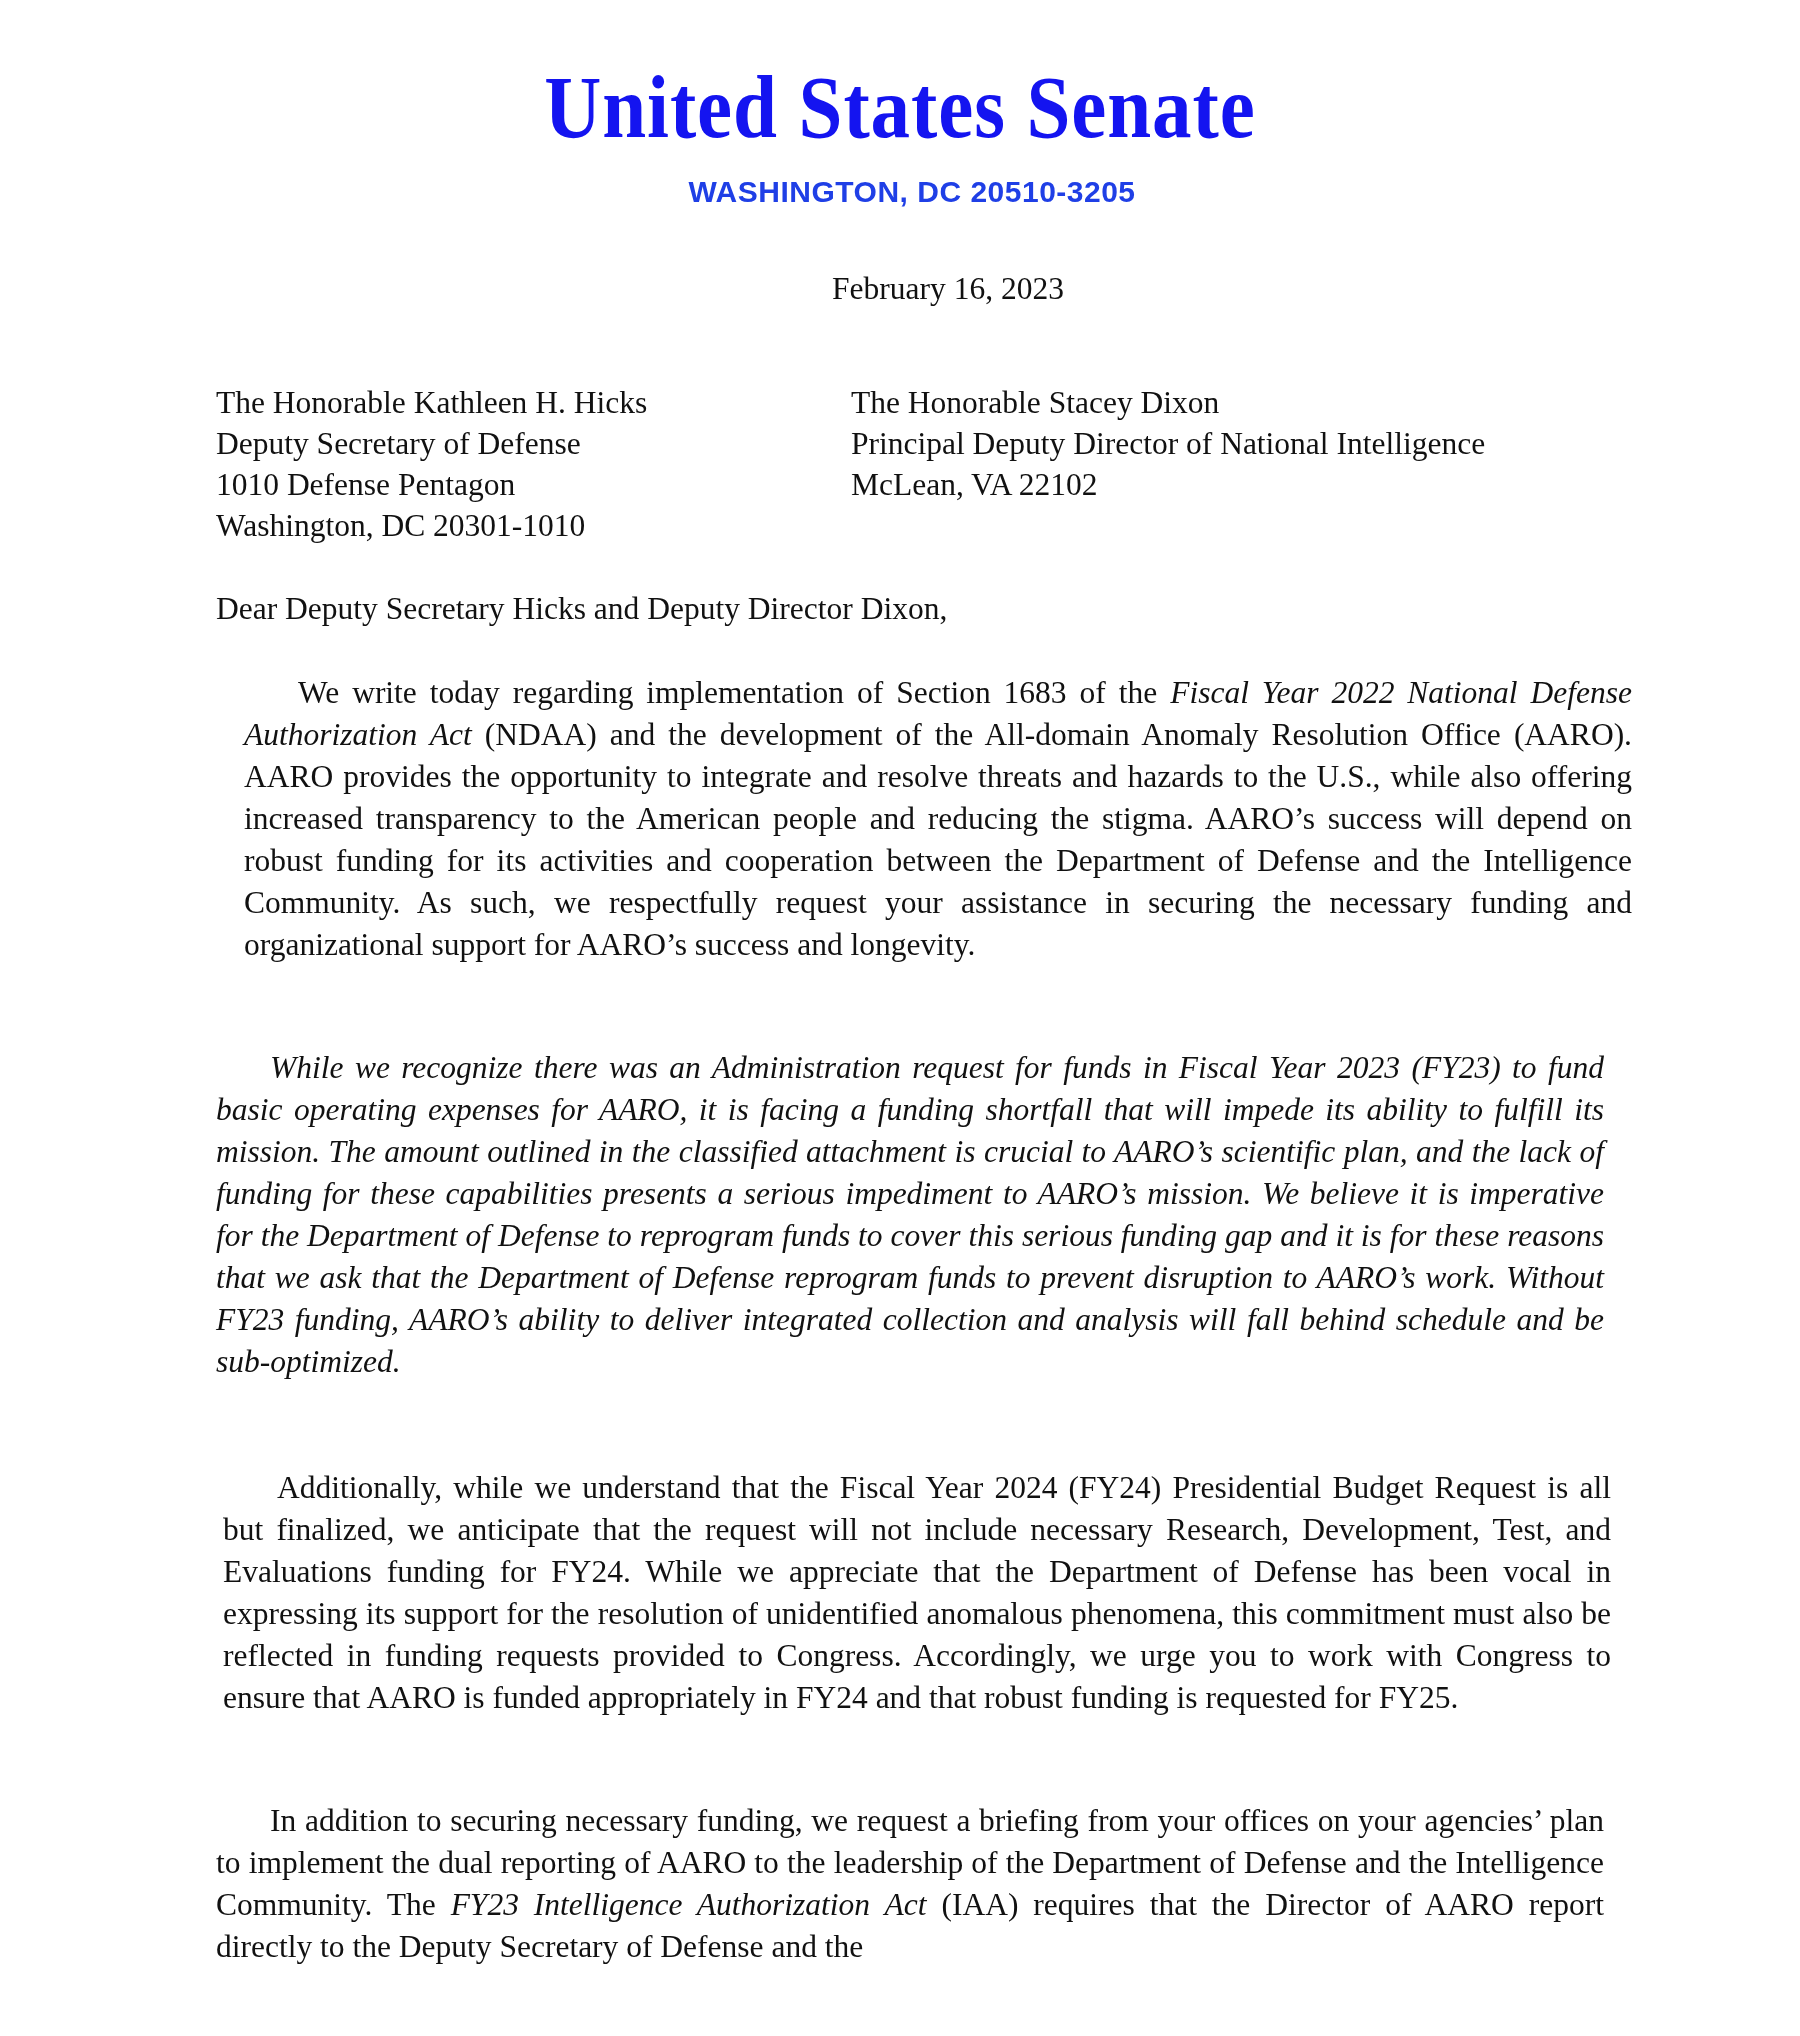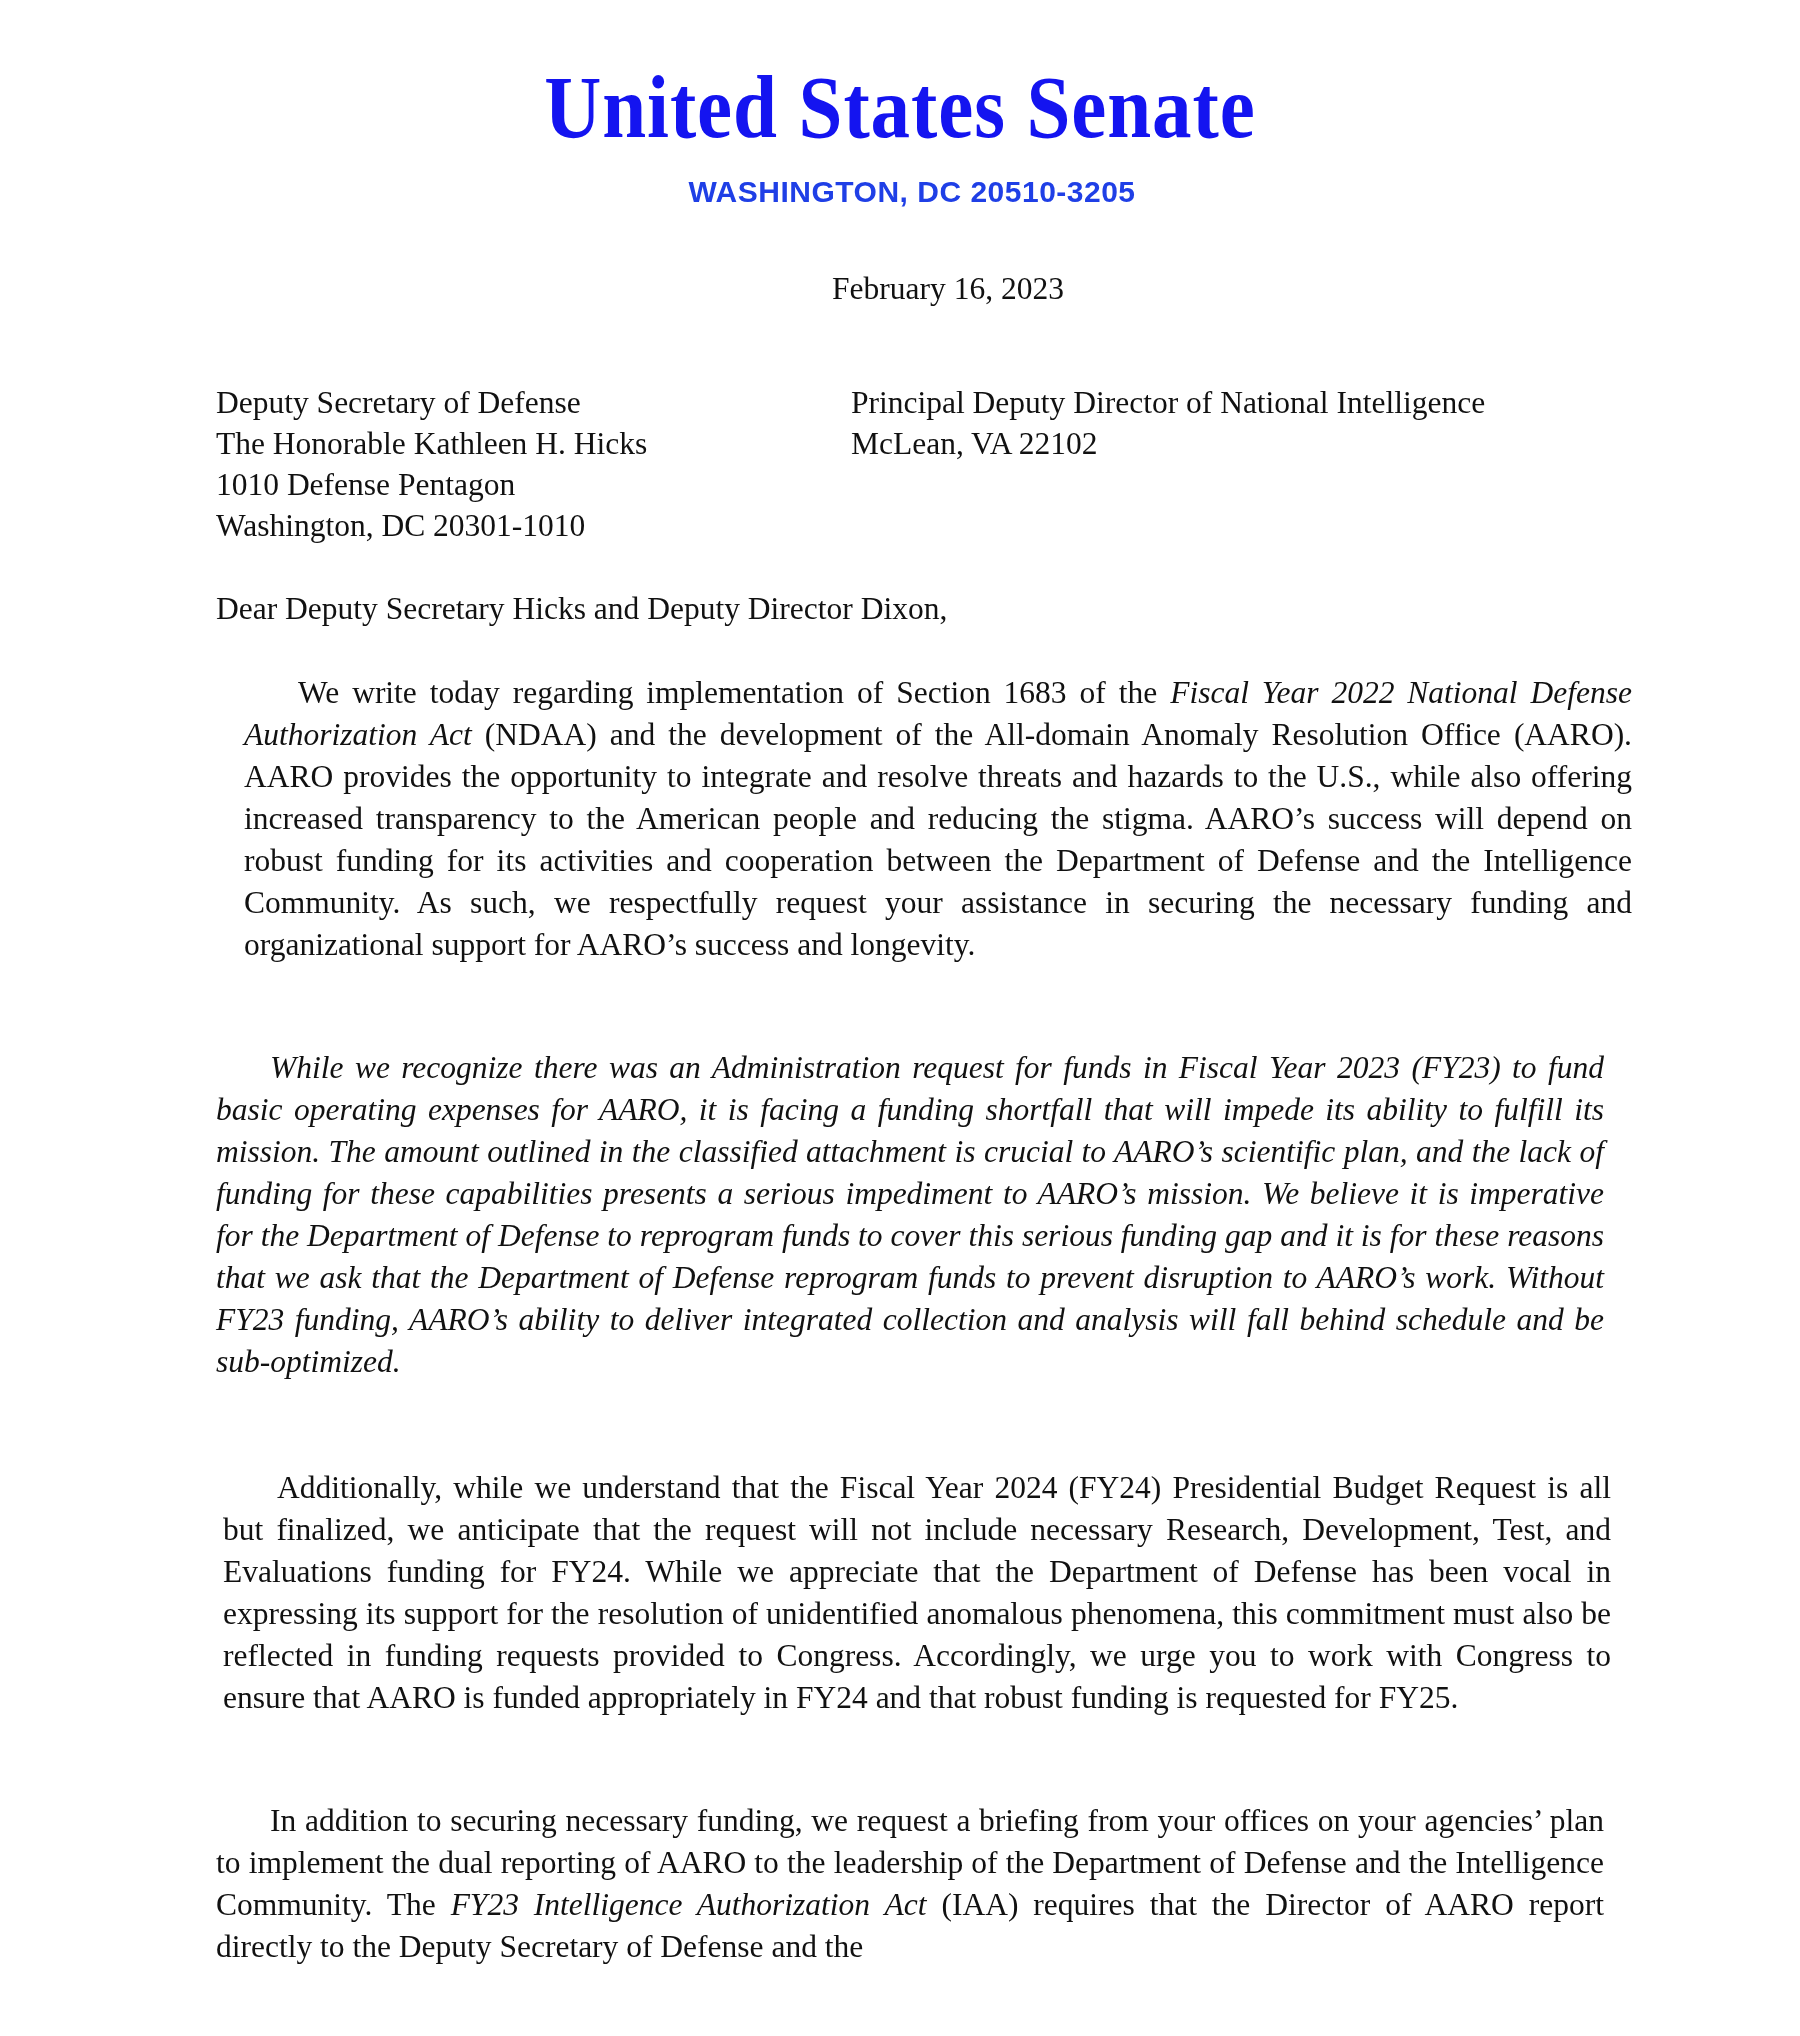--- a/index.html
+++ b/index.html
@@ -87,27 +87,28 @@
   </style>
 </head>
 <body>
 
 <div class="letterhead-title">United States Senate</div>
 <div class="letterhead-sub">WASHINGTON, DC 20510-3205</div>
 
 <div class="date">February 16, 2023</div>
 
 <div class="addr left">
+  <div>The Honorable Kathleen H. Hicks</div>
   <div>Deputy Secretary of Defense</div>
-  <div>The Honorable Kathleen H. Hicks</div>
   <div>1010 Defense Pentagon</div>
   <div>Washington, DC 20301-1010</div>
 </div>
 
 <div class="addr right">
+  <div>The Honorable Stacey Dixon</div>
   <div>Principal Deputy Director of National Intelligence</div>
   <div>McLean, VA 22102</div>
 </div>
 
 <div class="salutation">Dear Deputy Secretary Hicks and Deputy Director Dixon,</div>
 
 <p class="para p1">
   <span>We write today regarding implementation of Section 1683 of the </span><em>Fiscal Year 2022 National Defense Authorization Act</em><span> (NDAA) and the development of the All-domain Anomaly Resolution Office (AARO). AARO provides the opportunity to integrate and resolve threats and hazards to the U.S., while also offering increased transparency to the American people and reducing the stigma. AARO’s success will depend on robust funding for its activities and cooperation between the Department of Defense and the Intelligence Community. As such, we respectfully request your assistance in securing the necessary funding and organizational support for AARO’s success and longevity.</span>
 </p>
 

